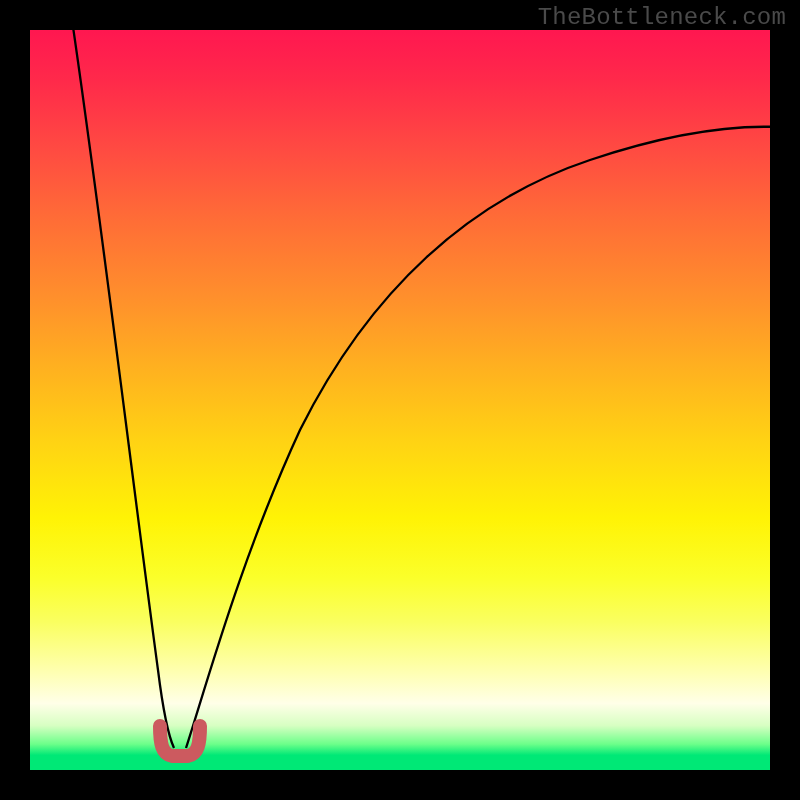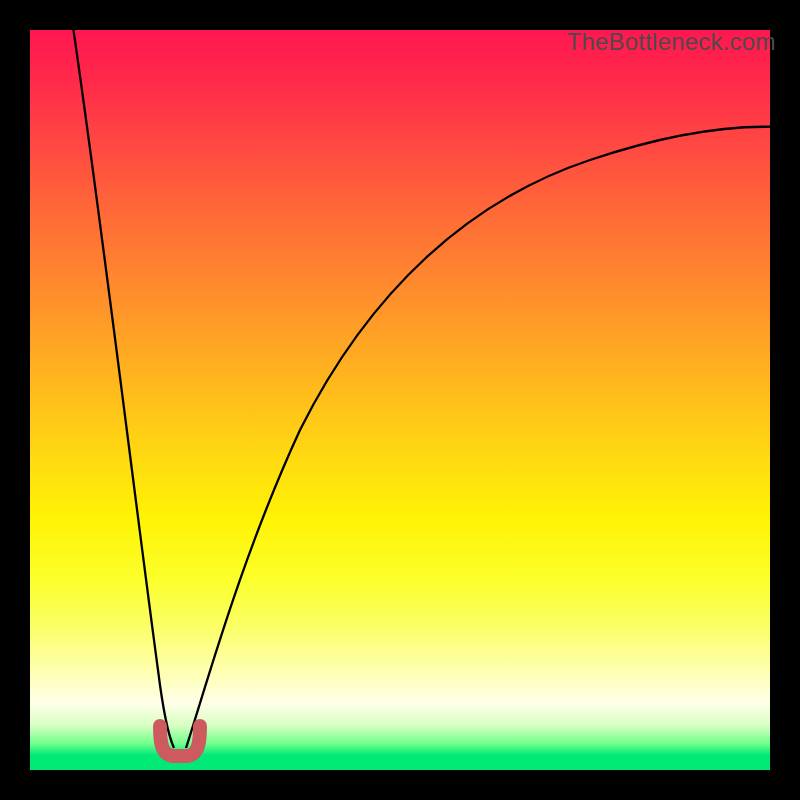--- a/index.html
+++ b/index.html
@@ -44,26 +44,25 @@
   }
   svg.curves {
     position: absolute;
     inset: 0;
     width: 740px;
     height: 740px;
   }
   .watermark {
     position: absolute;
     top: 4px;
-    right: 24px;
+    right: 14px;
     color: #4a4a4a;
     font-size: 24px;
     letter-spacing: 0.2px;
-    font-family: Liberation Sans, sans-serif;
-    margin-top: 24px;
+    font-family: Liberation Mono, monospace;
   }
 </style>
 </head>
 <body>
 
 <div class="frame">
   <div class="plot">
     <svg class="curves" viewBox="0 0 740 740" preserveAspectRatio="none">
 
       <path d="M 42 -10

